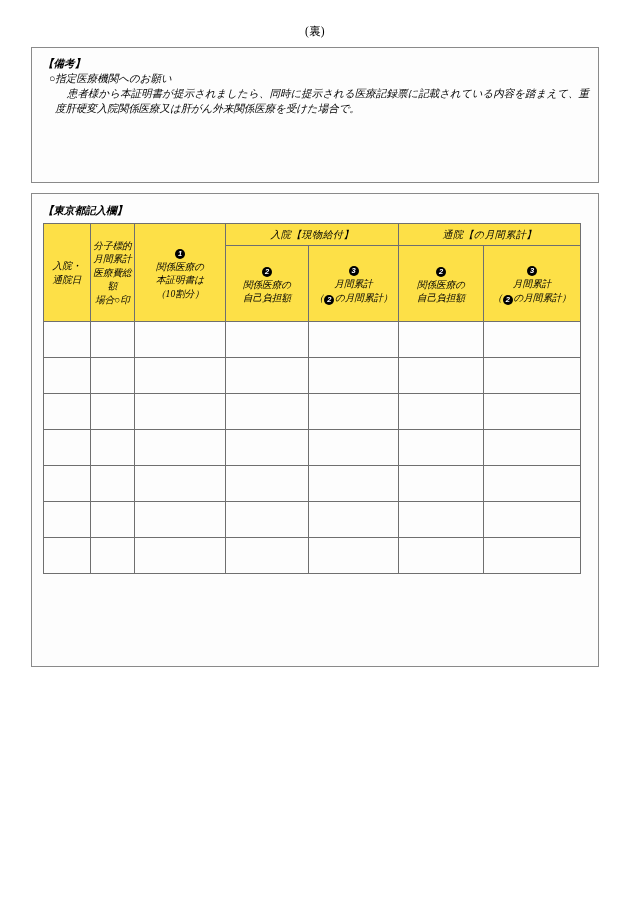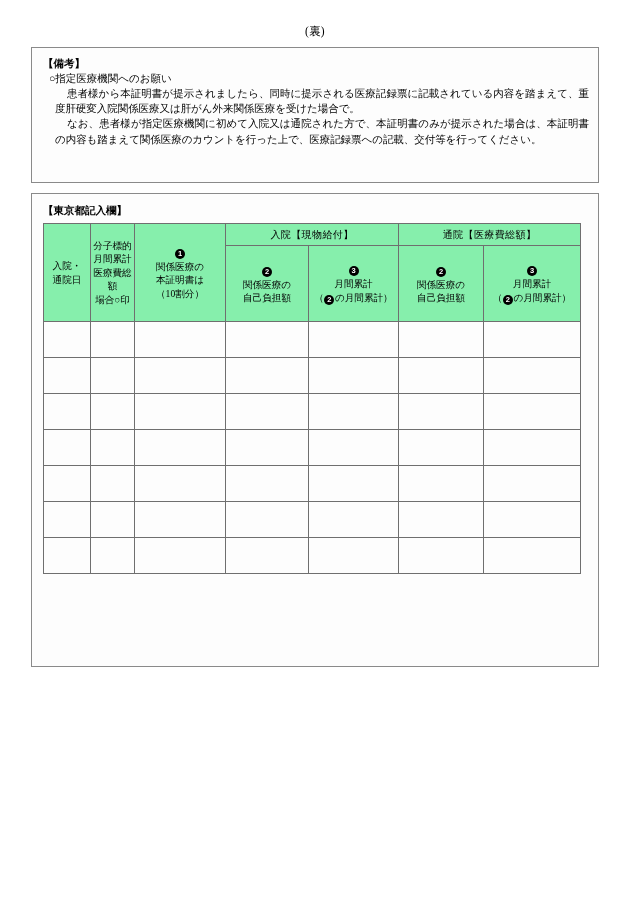--- a/index.html
+++ b/index.html
@@ -27,20 +27,21 @@
     font-size: 11.5px;
     line-height: 14px;
     letter-spacing: 0.2px;
   }
 
   
   .box {
     position: absolute;
     border: 1px solid #8a8a8a;
     background: #fdfdfd;
+    font-style: italic;
   }
   #remarks-box {
     left: 31px;
     top: 47px;
     width: 568px;
     height: 136px;
     padding: 8px 9px 6px 9px;
   }
   #entry-box {
     left: 31px;
@@ -89,21 +90,21 @@
   }
   table.entry-table td,
   table.entry-table th {
     border: 1px solid #6f6f6f;
     padding: 0;
     text-align: center;
     vertical-align: middle;
     font-weight: normal;
   }
   table.entry-table thead th {
-    background: #86efac;
+    background: #fde047;
   }
   table.entry-table tbody td {
     background: #fdfdfd;
     height: 36px;
   }
 
   .hdr-group { height: 22px; font-size: 10px; letter-spacing: 0.4px; }
   .hdr-sub   { height: 76px; font-size: 9.6px; line-height: 13.5px; padding: 2px 1px; }
   .hdr-side  { font-size: 9.6px; line-height: 13.5px; padding: 2px 1px; }
 
@@ -131,21 +132,20 @@
 </style>
 </head>
 <body>
 
 <div class="page-marker">(裏)</div>
 
 <div class="box" id="remarks-box">
   <div class="remarks-heading">【備考】</div>
   <div class="remarks-sub">○指定医療機関へのお願い</div>
   <div class="remarks-para">患者様から本証明書が提示されましたら、同時に提示される医療記録票に記載されている内容を踏まえて、重度肝硬変入院関係医療又は肝がん外来関係医療を受けた場合で。</div>
-  <div class="remarks-para">なお、患者様が指定医療機関に初めて入院又は通院された方で、本証明書のみが提示された場合は、本証明書の内容も踏まえて関係医療のカウントを行った上で、医療記録票への記載、交付等を行ってください。</div>
 </div>
 
 <div class="box" id="entry-box">
   <div class="entry-title">【東京都記入欄】</div>
 
   <table class="entry-table">
     <colgroup>
       <col style="width:47px">
         <col style="width:44px">
         <col style="width:91px">
@@ -169,21 +169,21 @@
         </th>
         <th rowspan="2" class="hdr-side">
           <span class="num">
             <span class="cnum">1</span>
           </span>
           <span class="vtext">関係医療の</span>
           <span class="vtext">本証明書は</span>
           <span class="vtext">（10割分）</span>
         </th>
         <th colspan="2" class="hdr-group">入院【現物給付】</th>
-        <th colspan="2" class="hdr-group">通院【医療費総額】</th>
+        <th colspan="2" class="hdr-group">通院【の月間累計】</th>
       </tr>
 
       <tr>
         <th class="hdr-sub">
           <span class="num">
             <span class="cnum">2</span>
           </span>
           <span class="vtext">関係医療の</span>
           <span class="vtext">自己負担額</span>
         </th>

